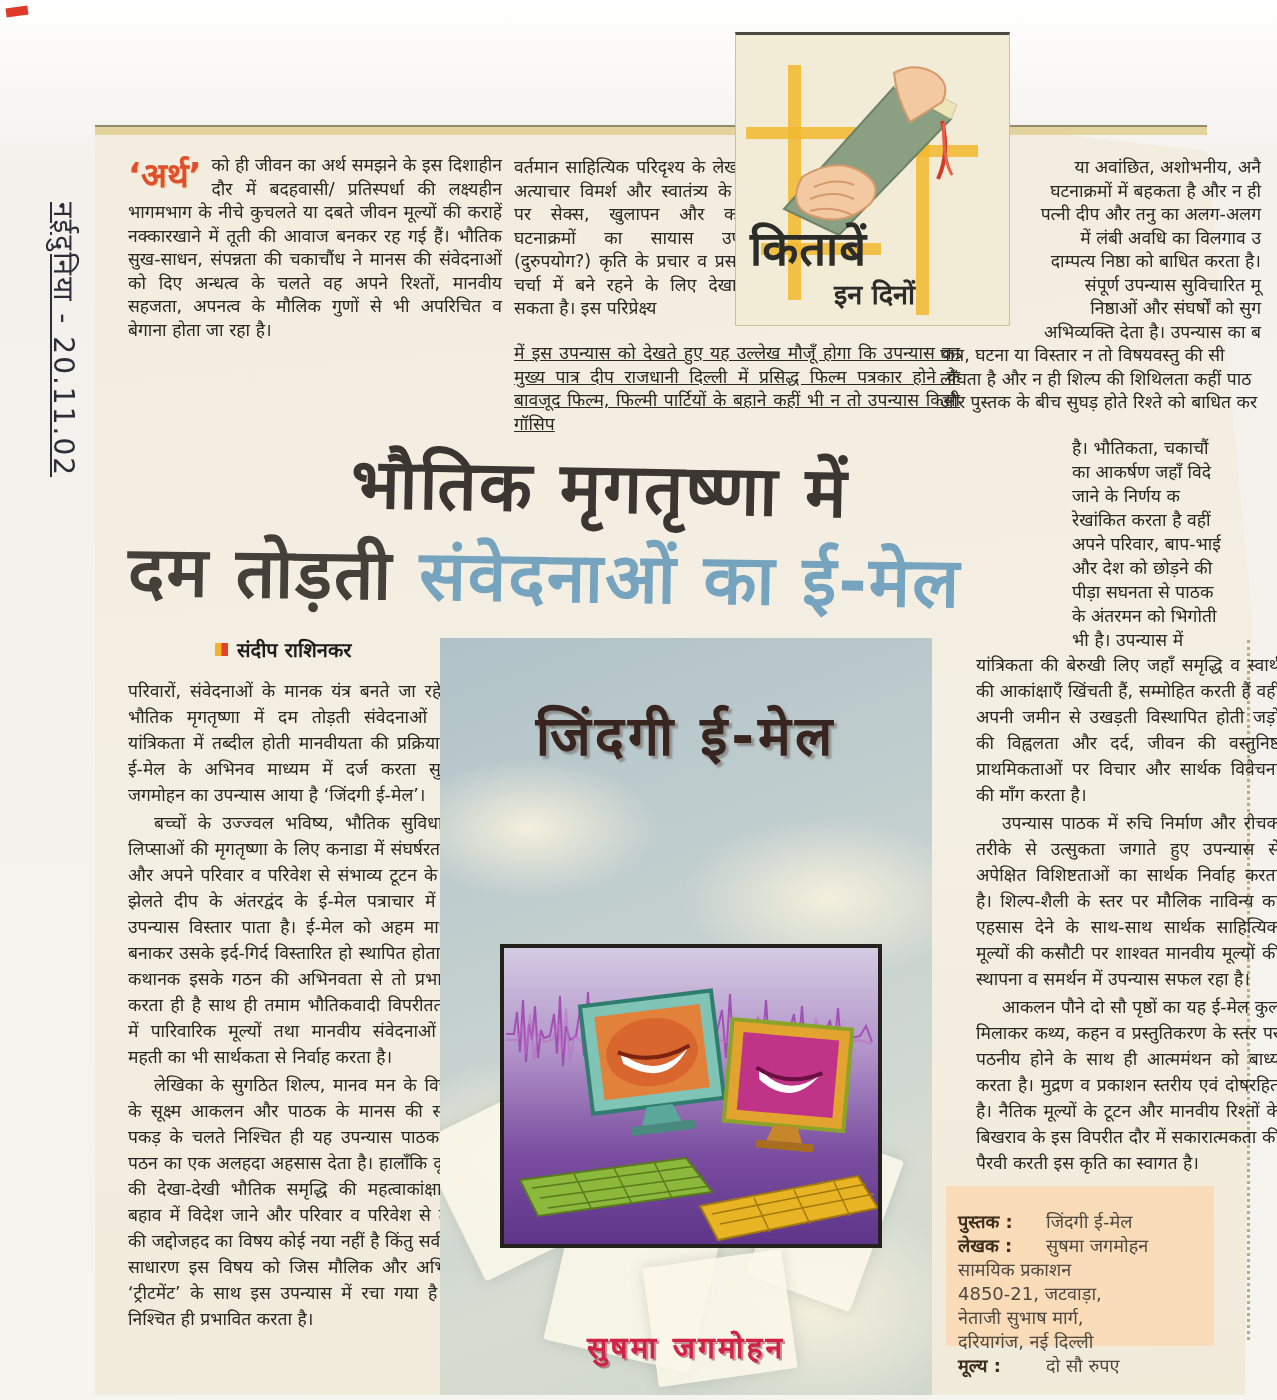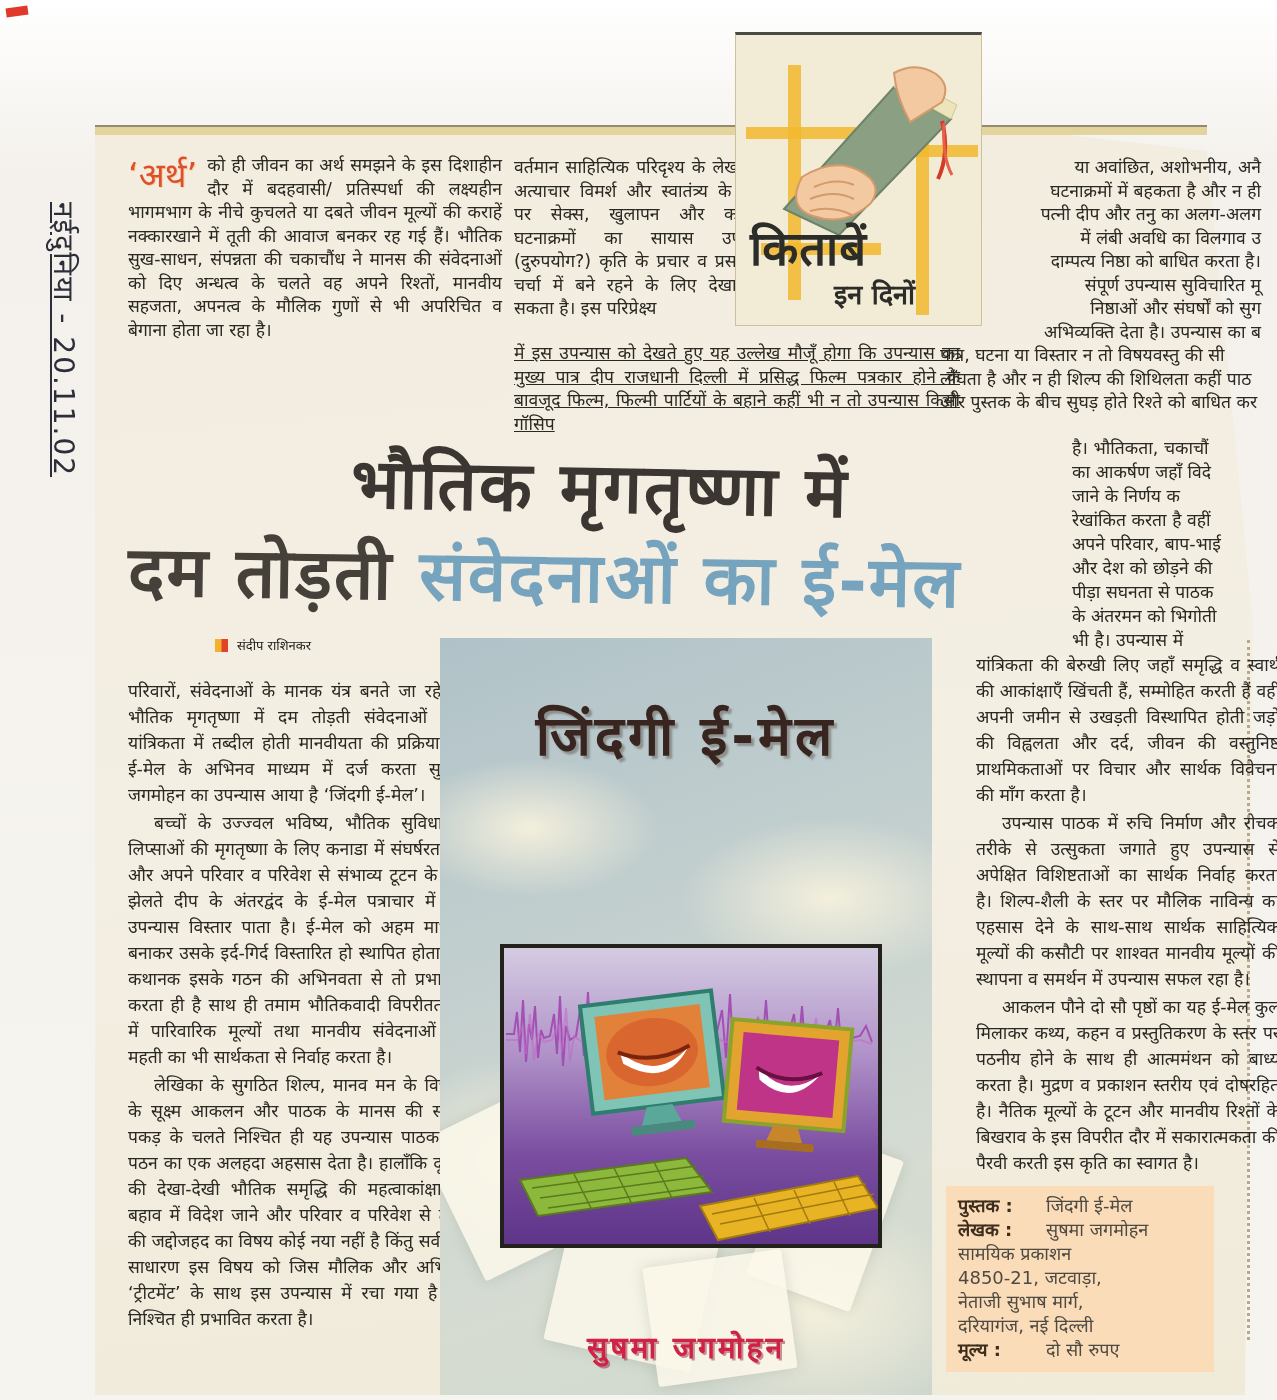--- a/index.html
+++ b/index.html
@@ -12,44 +12,44 @@
   .redmark{left:6px;top:7px;width:22px;height:9px;background:#e0392a;transform:rotate(-8deg);}
   
   .handnote{left:-118px;top:360px;width:360px;height:44px;transform:rotate(90deg);font-size:28px;color:#2c2f3a;letter-spacing:2px;white-space:nowrap;}
   .handnote .uline{text-decoration:underline;}
   
   .col{font-size:17.5px;line-height:23.5px;text-align:justify;color:#2a2822;}
   .body{font-size:17.5px;line-height:26px;text-align:justify;color:#2a2822;}
   .pre{white-space:pre-line;text-align:left;}
   .col p,.body p{margin:0;}
   .col p + p,.body p + p{margin-top:2px;text-indent:26px;}
-  .dropword{float:left;font-size:34px;line-height:38px;font-weight:normal;color:#e14e2b;padding:2px 10px 0 0;text-shadow:1px 1px 0 #f3d7a8;}
-  
-  .kitaben{left:735px;top:32px;width:245px;height:290px;background:#f2ecd7;border:1px solid #cdc19c;border-top:3px solid #4a4a44;overflow:hidden;}
+  .dropword{float:left;font-size:34px;line-height:38px;font-weight:bold;color:#e14e2b;padding:2px 10px 0 0;text-shadow:1px 1px 0 #f3d7a8;}
+  
+  .kitaben{left:735px;top:32px;width:245px;height:290px;background:#f2ecd7;border:1px solid #cdc19c;border-top:3px solid #4a4a44;overflow:hidden;padding-left:28px;}
   .bar{position:absolute;background:#f2b92e;opacity:.85;}
   .kitaben-title{position:absolute;left:14px;top:180px;font-size:47px;font-weight:bold;color:#2c2c28;letter-spacing:1px;}
   .kitaben-sub{position:absolute;left:98px;top:240px;font-size:27px;font-weight:bold;color:#2c2c28;}
   
   .hl1{left:235px;top:438px;width:730px;text-align:center;font-size:69px;font-weight:bold;color:#3b3631;letter-spacing:2px;transform:rotate(1.1deg);white-space:nowrap;}
   .hl2{left:128px;top:528px;width:960px;font-size:69px;font-weight:bold;letter-spacing:2px;transform:rotate(0.8deg);white-space:nowrap;}
   .hl-dark{color:#45403a;}
   .hl-blue{color:#76a3bd;}
   
   .byline{left:215px;top:636px;display:flex;align-items:center;gap:9px;}
   .byline-sq{width:13px;height:13px;background:linear-gradient(90deg,#f5b02e 45%,#e04427 55%);}
-  .byline-name{font-size:13px;font-weight:normal;color:#1d1d1d;}
+  .byline-name{font-size:20px;font-weight:bold;color:#1d1d1d;}
   
   .cover{left:440px;top:638px;width:492px;height:757px;background:linear-gradient(160deg,#b0c2c8 0%,#c4d0cf 40%,#d6dcd2 75%,#cfd7cd 100%);overflow:hidden;}
   .cloud{position:absolute;border-radius:50%;background:radial-gradient(ellipse at center,rgba(246,241,221,.95) 0%,rgba(246,241,221,0) 70%);}
   .cover-title{position:absolute;left:0;top:58px;width:100%;text-align:center;font-size:55px;font-weight:bold;color:#38251f;letter-spacing:4px;text-shadow:3px 3px 2px rgba(60,40,30,.35);white-space:nowrap;}
   .artframe{position:absolute;left:60px;top:306px;width:374px;height:296px;border:4px solid #23211c;background:linear-gradient(180deg,#d4cbe2 0%,#b193c9 35%,#7a4da0 70%,#5e3589 100%);}
   .paper{position:absolute;background:rgba(250,247,233,.88);box-shadow:0 0 14px rgba(120,130,120,.25);border-radius:3px;}
   .cover-author{position:absolute;left:0;top:688px;width:100%;text-align:center;font-size:30px;font-weight:bold;color:#cf2244;letter-spacing:3px;text-shadow:2px 2px 0 rgba(140,20,50,.45);}
   
-  .infobox{left:946px;top:1186px;width:268px;height:186px;background:#fbdcb9;padding:8px 12px;box-sizing:border-box;}
+  .infobox{left:946px;top:1186px;width:268px;height:160px;background:#fbdcb9;padding:24px 12px;box-sizing:border-box;}
   .inforow{display:flex;font-size:18px;line-height:24px;}
   .infolabel{width:88px;font-weight:bold;color:#3c2d1c;flex:none;}
   .infoval{flex:1;color:#4e4a42;white-space:pre-line;}
 </style>
 </head>
 <body>
 
 <div class="page">
 
   <div class="abs redmark"></div>

